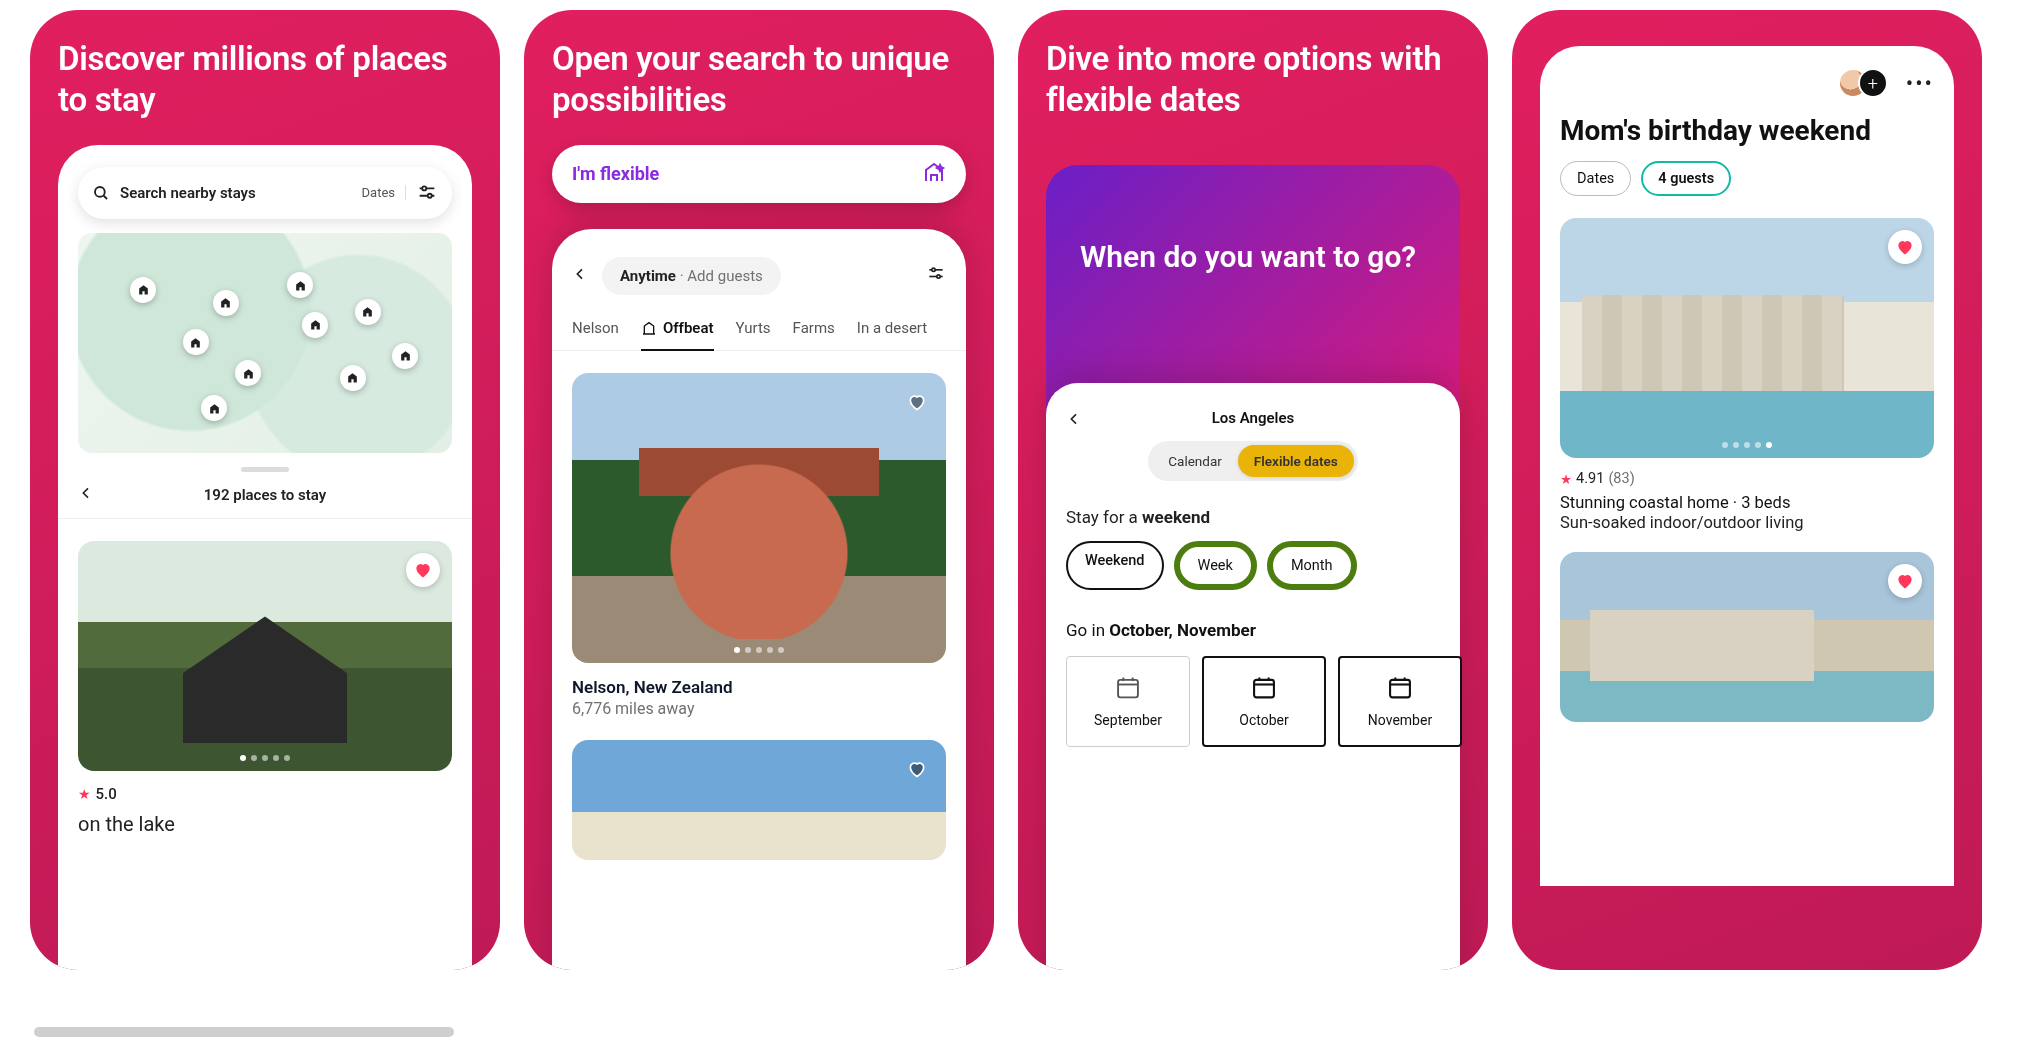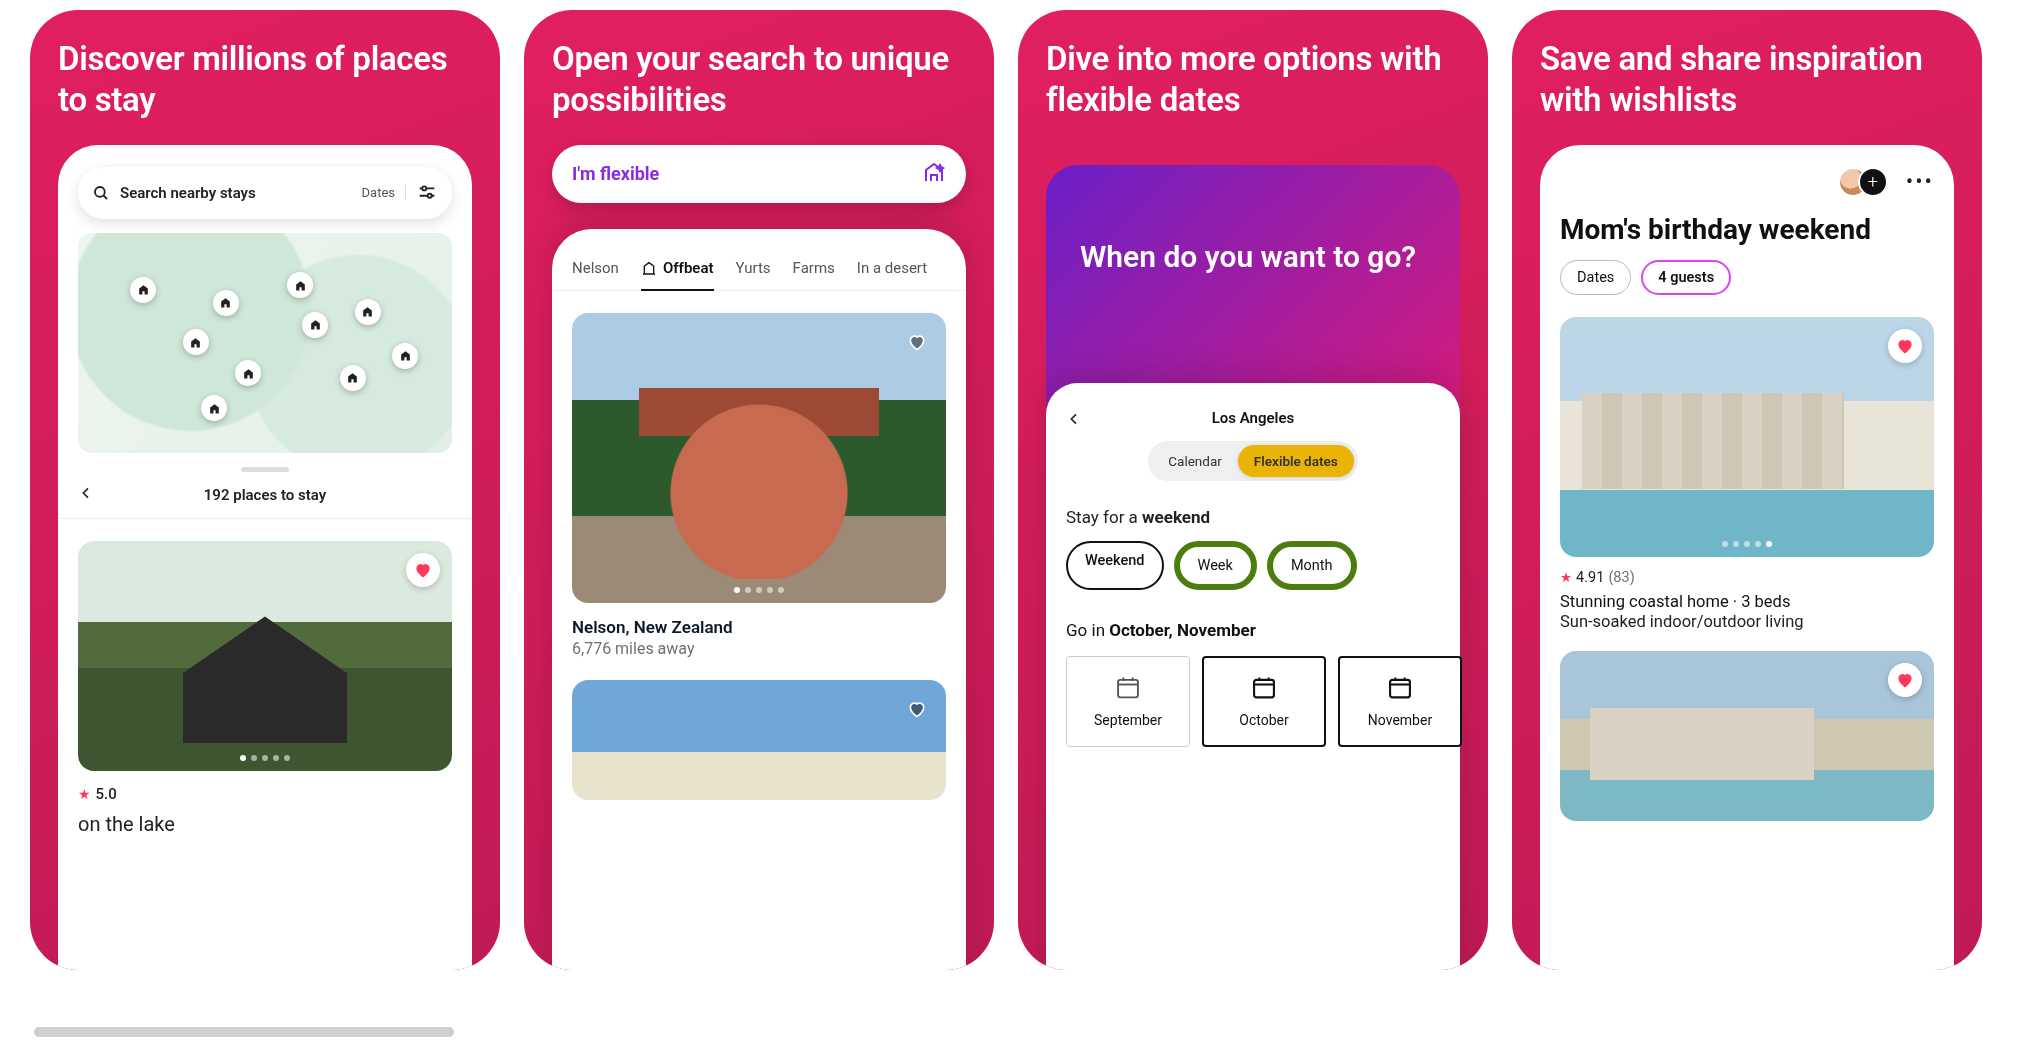--- a/index.html
+++ b/index.html
@@ -136,21 +136,21 @@
   .panel4 .phone { margin-top:8px;}
   .avatars { display:flex; align-items:center; justify-content:flex-end; gap:18px;}
   .avstack { display:flex;}
   .av { width:30px;height:30px;border-radius:50%; border:2px solid #fff;}
   .av1 { background: radial-gradient(circle at 40% 35%, #f2c9a8 0 45%, #ca8a5f 46% 100%);}
   .av2 { background:#111; margin-left:-10px; display:flex;align-items:center;justify-content:center;color:#fff;font-size:18px;font-weight:300;}
   .dots3 { font-size:22px; letter-spacing:2px; color:#222;}
   .wl-title { font-size:28px; font-weight:700; margin-top:16px;}
   .chips4 { display:flex; gap:10px; margin-top:14px;}
   .chip4 { border:1px solid #bbb; border-radius:999px; padding:8px 16px; font-size:14.5px;}
-  .chip4.on { border:2px solid #d946ef; font-weight:600; padding:7px 15px;}
+  .chip4.on { border:2px solid #14b8a6; font-weight:600; padding:7px 15px;}
   .img4 {
     margin-top:22px; height:240px; border-radius:16px; position:relative; overflow:hidden;
     background:
       linear-gradient(180deg,#bcd6e7 0 35%, #e9e4d8 35% 72%, #6fb7c8 72% 100%);
   }
   .img4::before{
     content:""; position:absolute; left:6%; bottom:28%; width:70%; height:40%;
     background: repeating-linear-gradient(90deg,#d9d2c3 0 20px,#cfc7b6 20px 40px);
   }
   .rate4 { margin-top:12px; font-size:14.5px; color:#222; display:flex; align-items:center; gap:4px;}
@@ -287,20 +287,39 @@
       <span>I'm flexible</span>
       <span class="houseicon">
         <svg viewBox="0 0 24 24">
             <path d="M4 21V10l8-6 8 6v11"></path>
             <path d="M9 21v-6h6v6"></path>
             <path d="M18 5l1 2 2 1-2 1-1 2-1-2-2-1 2-1z"></path>
           </svg>
       </span>
     </div>
     <div class="phone shadow-up">
+      <div class="hdr2">
+        <span class="chev"><svg viewBox="0 0 24 24">
+              <polyline points="15 5 8 12 15 19"></polyline>
+            </svg></span>
+        <span class="chip">
+          <b>Anytime</b>
+          <span class="sub"> · </span>
+          <span class="sub">Add guests</span>
+        </span>
+        <span class="spacer"></span>
+        <span class="filter2">
+          <svg viewBox="0 0 24 24" fill="none" stroke="#222" stroke-width="2">
+              <line x1="4" y1="7" x2="20" y2="7"></line>
+              <circle cx="9" cy="7" r="2" fill="#fff"></circle>
+              <line x1="4" y1="15" x2="20" y2="15"></line>
+              <circle cx="15" cy="15" r="2" fill="#fff"></circle>
+            </svg>
+        </span>
+      </div>
       <div class="tabs">
         <div class="tab">
             <span>Nelson</span>
           </div>
         <div class="tab on">
           <svg width="16" height="16" viewBox="0 0 24 24" fill="none" stroke="#111" stroke-width="2">
               <path d="M3 21h18M5 21V9l7-5 7 5v12"></path>
             </svg>
           <span>Offbeat</span>
         </div>
@@ -395,21 +414,20 @@
               <line x1="8" y1="3" x2="8" y2="6"></line>
               <line x1="16" y1="3" x2="16" y2="6"></line>
             </svg>
           <span>November</span>
         </div>
       </div>
     </div>
   </div>
 
   <div class="panel panel4">
-    <div class="panel-title">Save and share inspiration with wishlists</div>
     <div class="phone">
       <div class="avatars">
         <div class="avstack">
           <div class="av av1"></div>
           <div class="av av2">+</div>
         </div>
         <div class="dots3">•••</div>
       </div>
       <div class="wl-title">Mom's birthday weekend</div>
       <div class="chips4">

